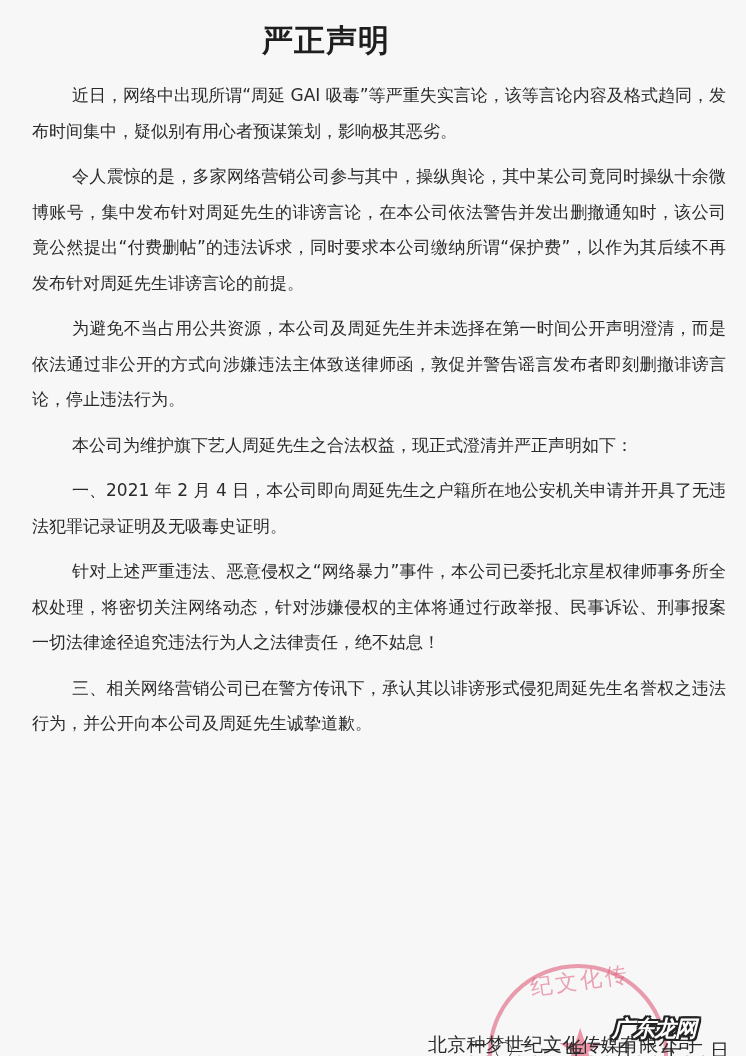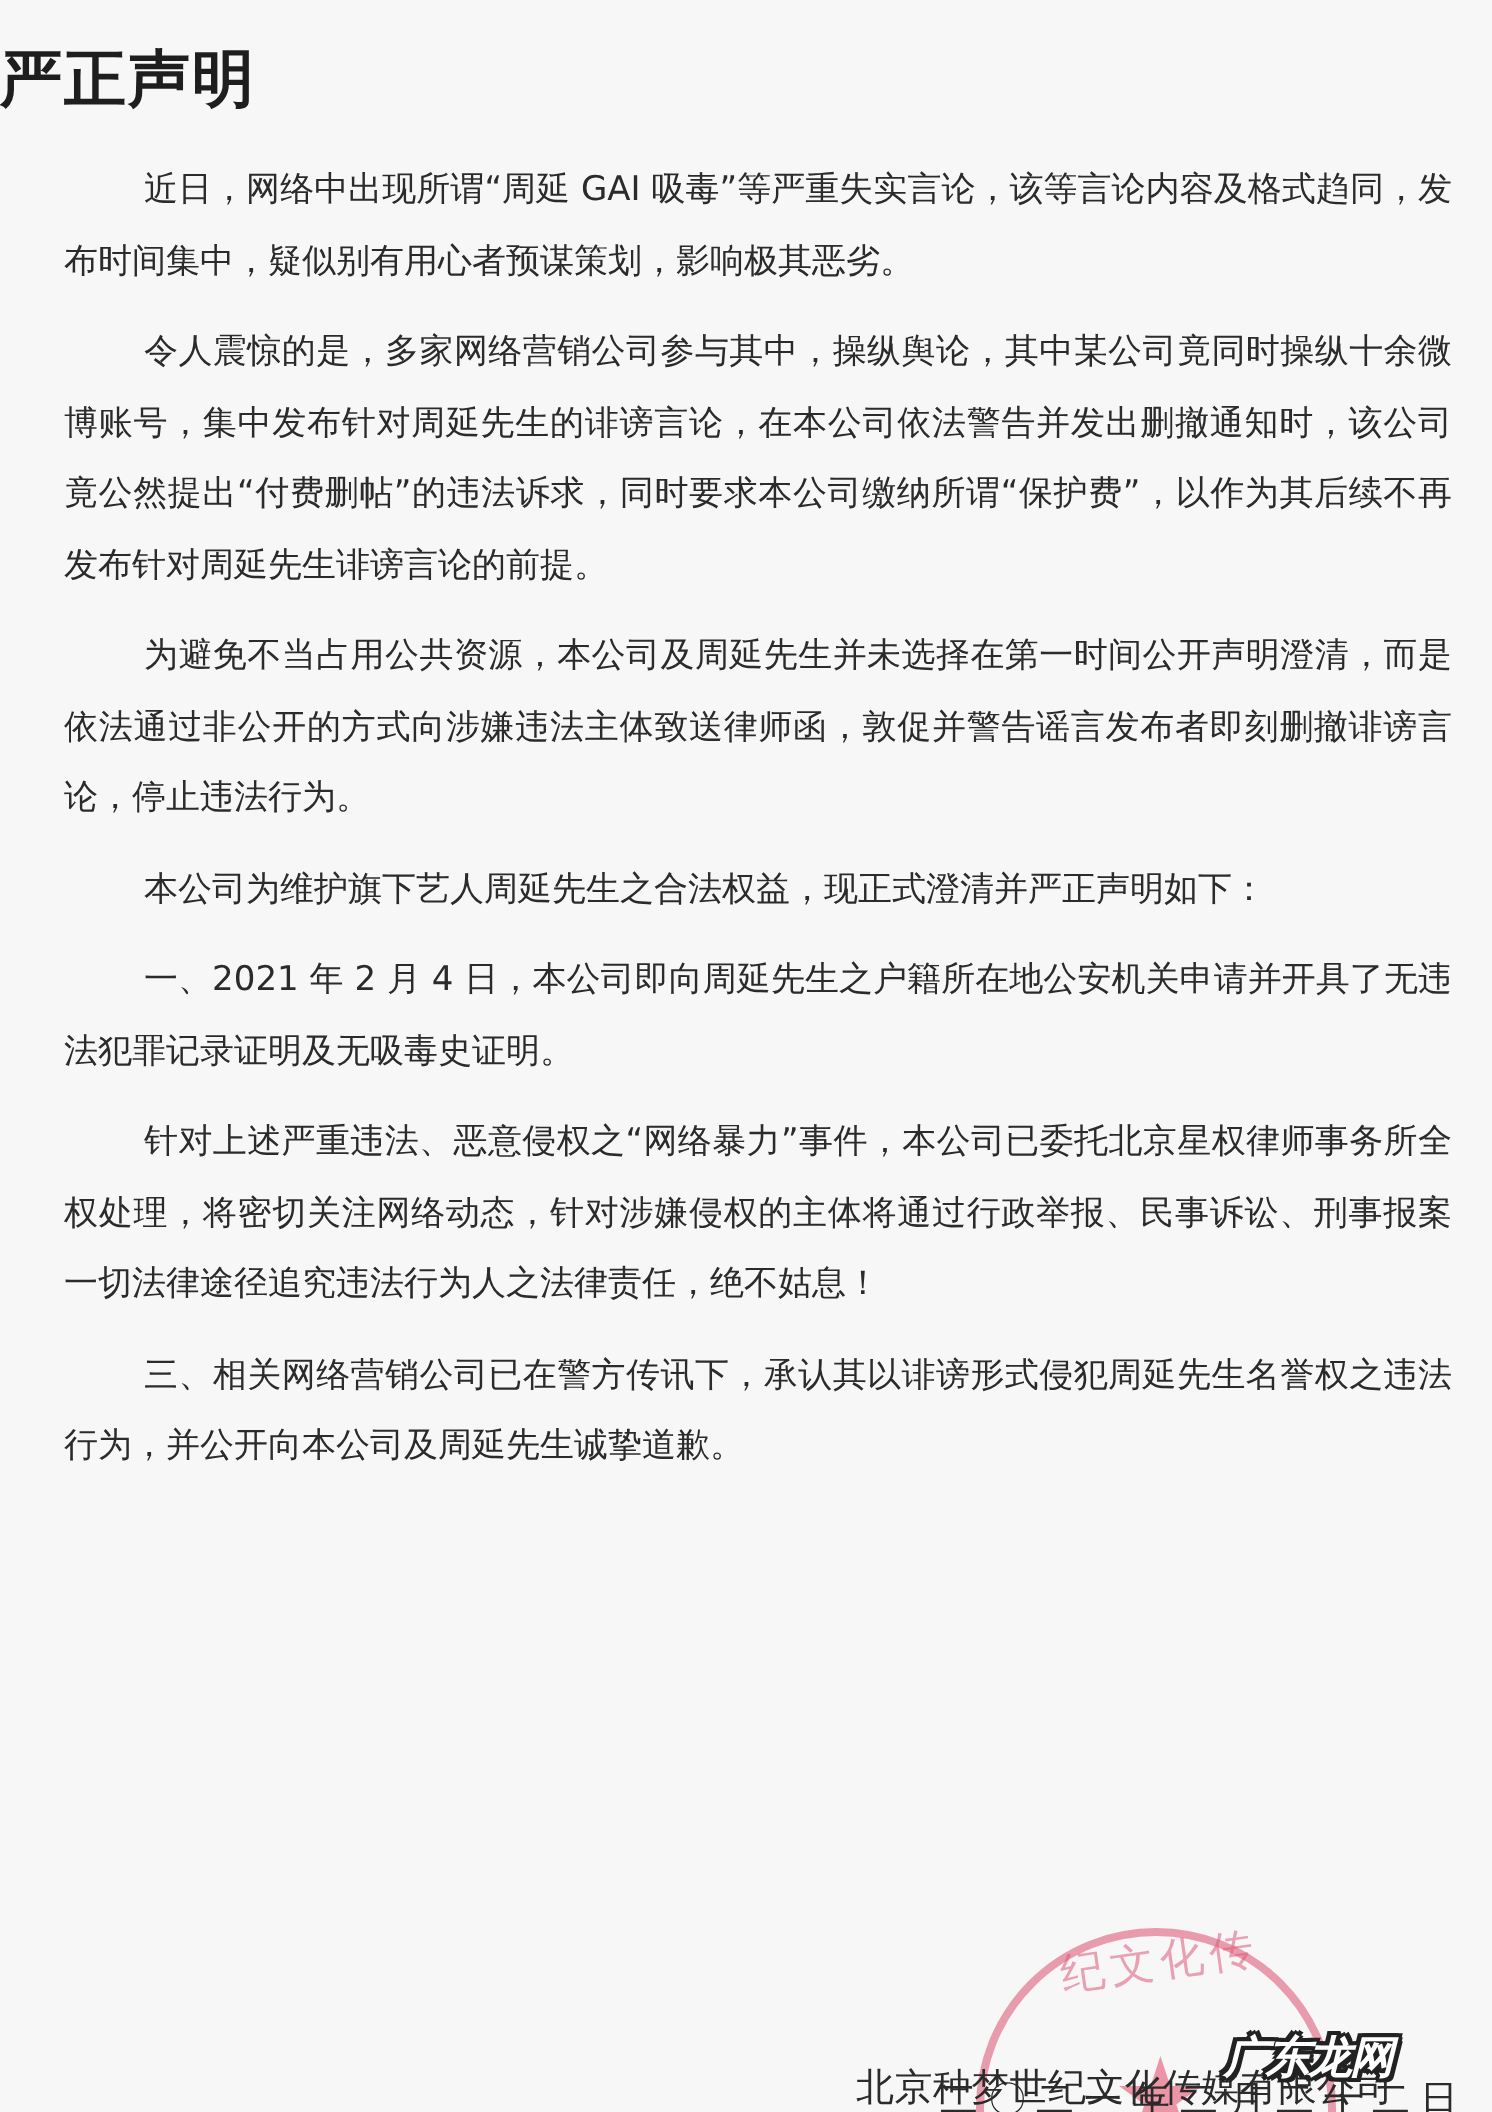--- a/index.html
+++ b/index.html
@@ -19,20 +19,21 @@
       position: absolute;
       left: 0; top: 0;
       width: 746px;
       height: 1056px;
     }
     .title {
       position: absolute;
       left: 0;
       width: 652px;
       top: 20px;
+      text-align: center;
       font-size: 31px;
       font-weight: bold;
       letter-spacing: 1px;
       color: #1e1e1e;
       line-height: 40px;
     }
     .body-text {
       position: absolute;
       left: 32px;
       width: 694px;

